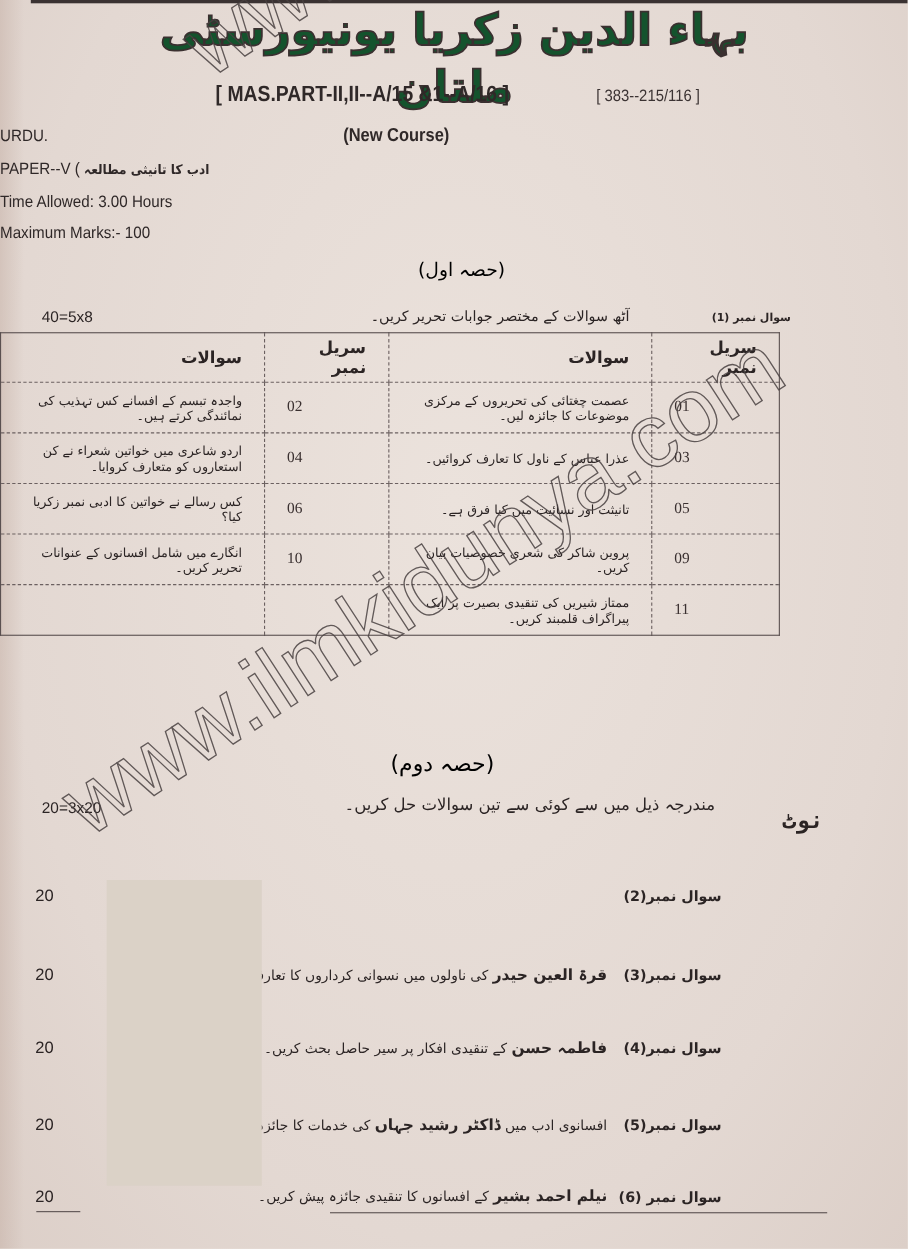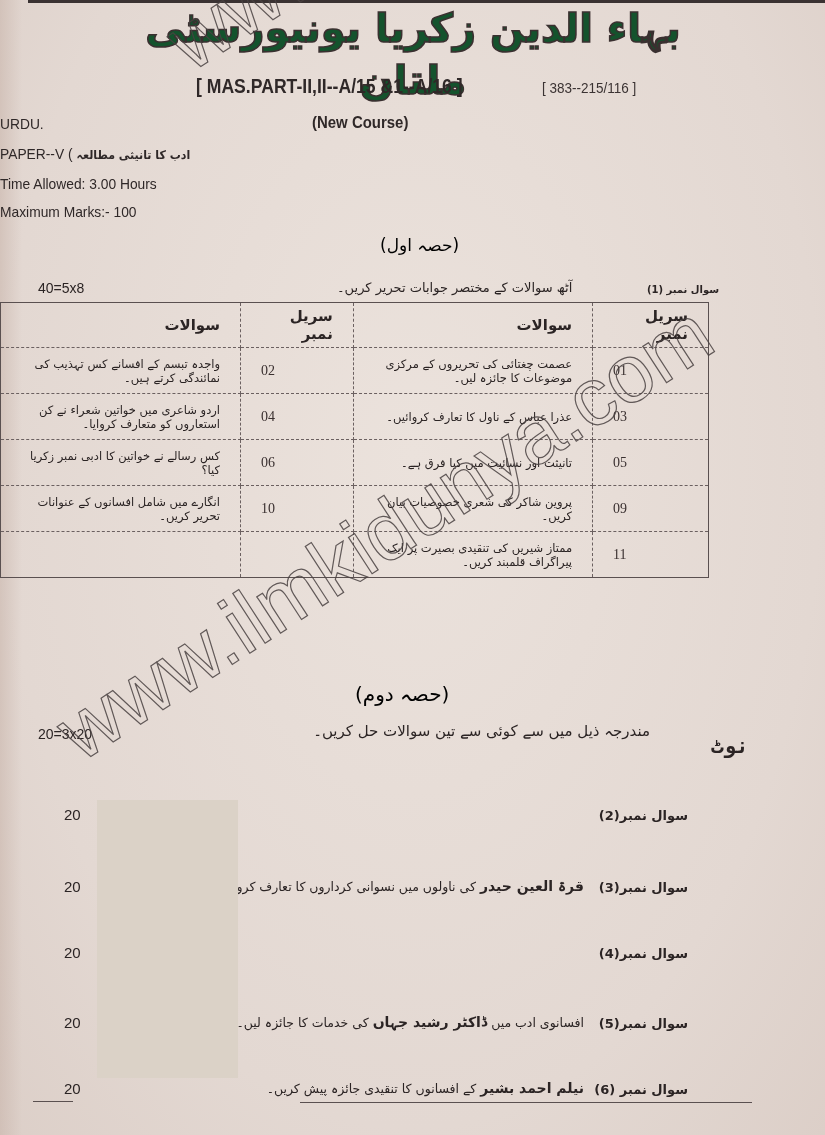--- a/index.html
+++ b/index.html
@@ -44,21 +44,21 @@
     border: 1px dashed #6b6060; height: 45px; padding: 0 20px; font-size: 14px;
     direction: rtl; text-align: right; font-family: "DejaVu Sans", sans-serif; margin-left: 44px;
   }
   table.qtable tr.head td { height: 44px; font-weight: bold; font-size: 15px; }
   table.qtable td.num { font-family: Liberation Serif, serif; text-align: left; padding-right: 14px; direction: ltr; color: #3a3030; }
   table.qtable td.q { font-size: 11.5px; }
   .c-q2 { width: 240px; } .c-n2 { width: 80px; } .c-q1 { width: 239px; } .c-n1 { width: 84px; }
   .note-label { right: 76px; top: 734px; direction: rtl; font-family: Liberation Mono, monospace; font-weight: bold; font-size: 21px; }
   .note-text { left: 240px; top: 722px; width: 410px; text-align: right; direction: rtl; font-family: "DejaVu Sans", sans-serif; font-weight: normal; font-size: 15px; }
   .marks2 { left: 38px; top: 726px; font-size: 14px; }
-  .qrow { position: absolute; left: 0; width: 730px; height: 30px; margin-left: 32px; }
+  .qrow { position: absolute; left: 0; width: 730px; height: 30px; }
   .qrow .mark { position: absolute; left: 32px; top: 0; font-size: 15px; }
   .qrow .qlabel { position: absolute; right: 74px; top: 2px; direction: rtl; font-family: "DejaVu Sans", sans-serif; font-weight: bold; font-size: 13px; }
   .qrow .qtext { position: absolute; right: 178px; top: 0; direction: rtl; font-family: "DejaVu Sans", sans-serif; font-size: 12.5px; white-space: nowrap; }
   .qrow .qtext b { font-size: 14px; }
   .q6-underline { left: 300px; top: 1102px; width: 452px; height: 1px; background: #5a5050; }
   .marks-underline { left: 33px; top: 1101px; width: 40px; height: 1px; background: #5a5050; }
   .redact { left: 97px; top: 800px; width: 141px; height: 278px; background: #dbd2c7; }
   .watermark {
     position: absolute; pointer-events: none; font-family: "Liberation Sans", sans-serif;
     font-size: 82px; color: transparent; -webkit-text-stroke: 1.2px #4a4242; white-space: nowrap; opacity: 0.85;
@@ -140,20 +140,21 @@
   <span class="qlabel">سوال نمبر(2)</span>
 </div>
 <div class="qrow" style="top:878px">
   <span class="mark">20</span>
   <span class="qlabel">سوال نمبر(3)</span>
   <span class="qtext"><b>قرۃ العین حیدر</b> <span>کی ناولوں میں نسوانی کرداروں کا تعارف کروائیں۔</span></span>
 </div>
 <div class="qrow" style="top:944px">
   <span class="mark">20</span>
   <span class="qlabel">سوال نمبر(4)</span>
+  <span class="qtext"><b>فاطمہ حسن</b> <span>کے تنقیدی افکار پر سیر حاصل بحث کریں۔</span></span>
 </div>
 <div class="qrow" style="top:1014px">
   <span class="mark">20</span>
   <span class="qlabel">سوال نمبر(5)</span>
   <span class="qtext"><span>افسانوی ادب میں</span> <b>ڈاکٹر رشید جہاں</b> <span>کی خدمات کا جائزہ لیں۔</span></span>
 </div>
 <div class="qrow" style="top:1080px">
   <span class="mark">20</span>
   <span class="qlabel">سوال نمبر (6)</span>
   <span class="qtext"><b>نیلم احمد بشیر</b> <span>کے افسانوں کا تنقیدی جائزہ پیش کریں۔</span></span>

